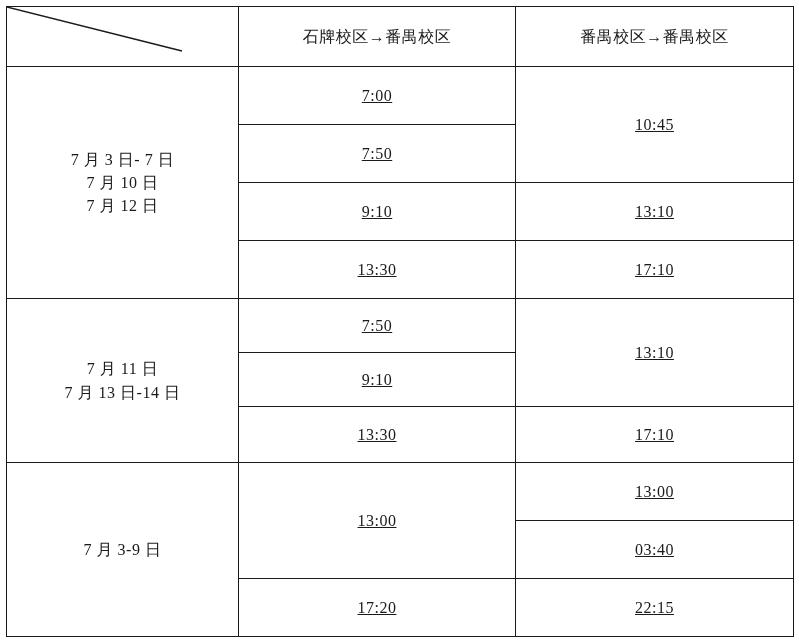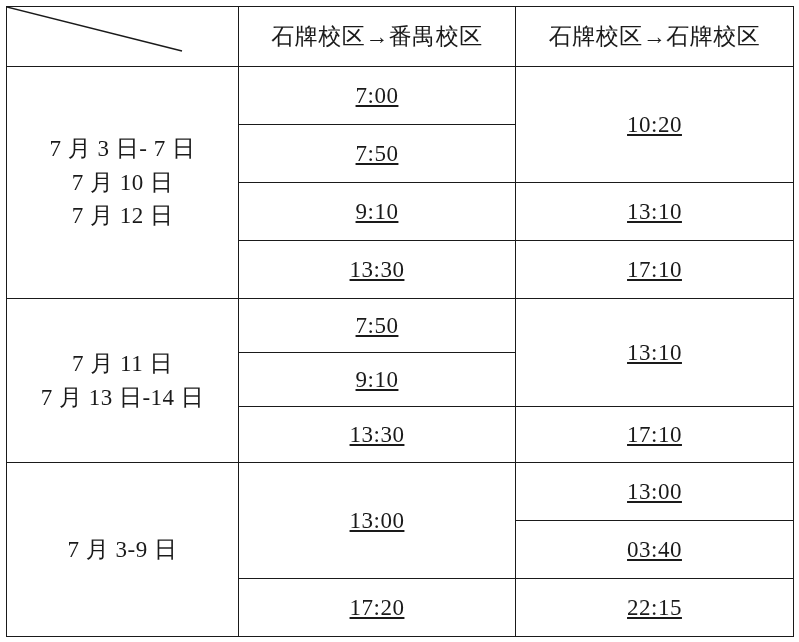--- a/index.html
+++ b/index.html
@@ -23,21 +23,21 @@
   table.schedule {
     border-collapse: collapse;
     table-layout: fixed;
     width: 787px;
     margin: 6px 0 0 6px;
   }
   table.schedule td {
     border: 1px solid #1a1a1a;
     text-align: center;
     vertical-align: middle;
-    font-size: 23px;
+    font-size: 16px;
     line-height: 1.45;
     padding: 2px 4px;
     box-sizing: border-box;
   }
   
   col.c-date { width: 232px; }
   col.c-out  { width: 277px; }
   col.c-back { width: 278px; }
 
   
@@ -95,29 +95,29 @@
     </colgroup>
     <tbody>
 
       <tr>
         <td class="hdr-cell hdr-corner">
           <svg width="230" height="58" viewBox="0 0 230 58">
             <line x1="0" y1="0" x2="175" y2="44" stroke="#1a1a1a" stroke-width="1.4"></line>
           </svg>
         </td>
         <td class="hdr-cell">石牌校区→番禺校区</td>
-        <td class="hdr-cell">石牌校区→石牌校区</td>
+        <td class="hdr-cell">番禺校区→番禺校区</td>
       </tr>
 
       <tr class="group-top r-h1">
         <td class="date-cell" rowspan="4">7 月 3 日- 7 日
 7 月 10 日
 7 月 12 日</td>
         <td class="time">7:00</td>
-        <td class="time" rowspan="2">10:20</td>
+        <td class="time" rowspan="2">10:45</td>
       </tr>
       <tr class="r-h2">
         <td class="time">7:50</td>
       </tr>
       <tr class="r-h3">
         <td class="time">9:10</td>
         <td class="time">13:10</td>
       </tr>
       <tr class="r-h4">
         <td class="time">13:30</td>

